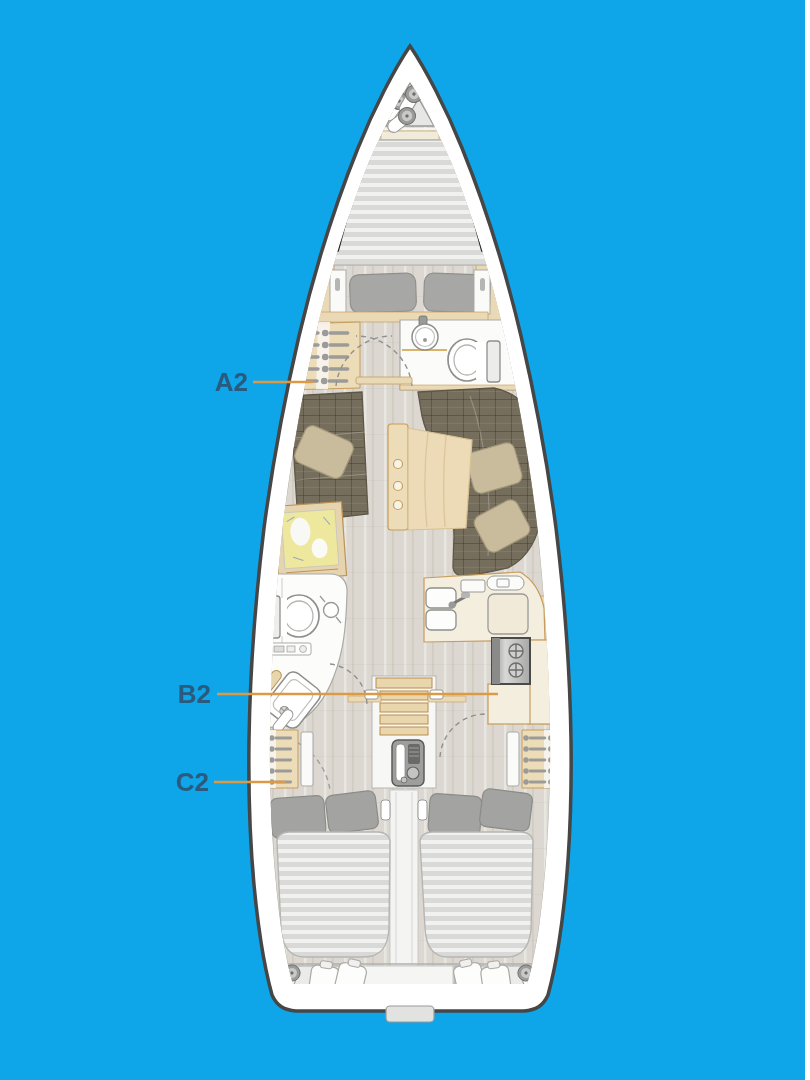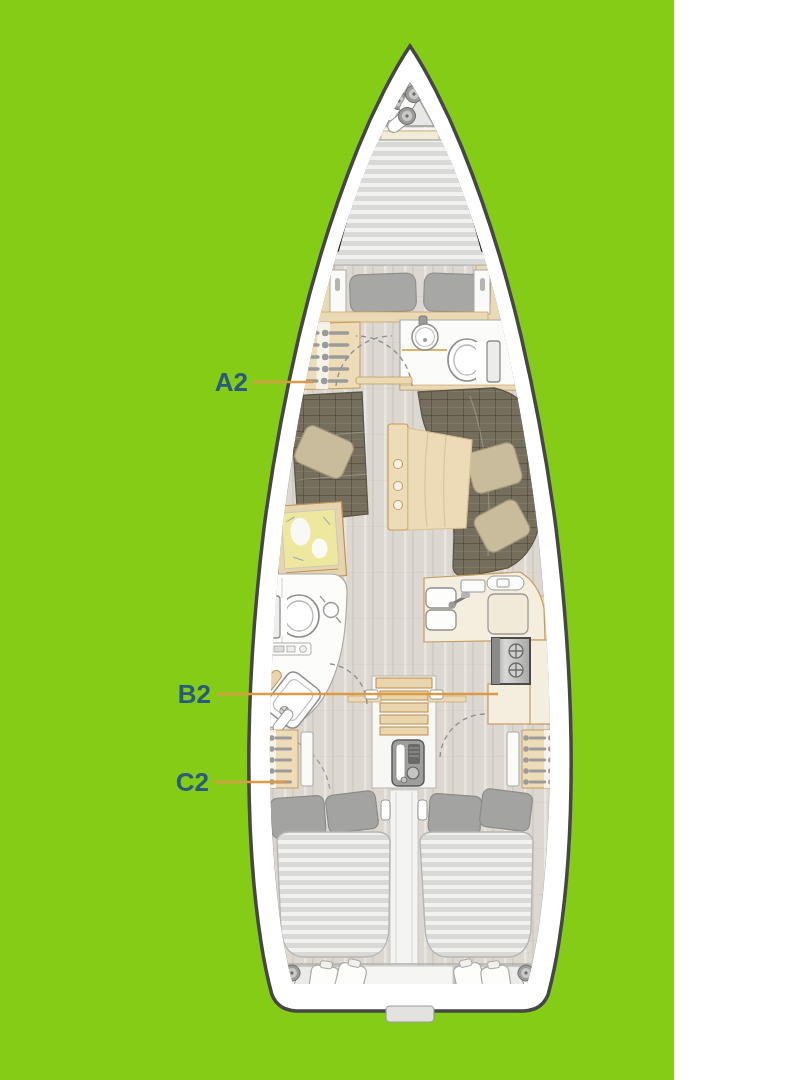--- a/index.html
+++ b/index.html
@@ -1,16 +1,16 @@
 <!DOCTYPE html>
 <html><head>
 <meta charset="utf-8">
 <style>
   html,body { margin:0; padding:0; background:#ffffff; }
-  #stage { position:relative; width:674px; height:1080px; background:#84cc16; overflow:hidden;
+  #stage { position:relative; width:805px; height:1080px; background:#0ea5e9; overflow:hidden;
            font-family:"Liberation Sans", sans-serif;text-align:right; }
   svg { display:block; }
   .lbl { font-family:"Liberation Sans", sans-serif; font-weight:bold; font-size:26px; }
 </style>
 </head>
 <body>
 
 <div id="stage">
 <svg width="810" height="1080" viewBox="0 0 810 1080">
   <defs>

